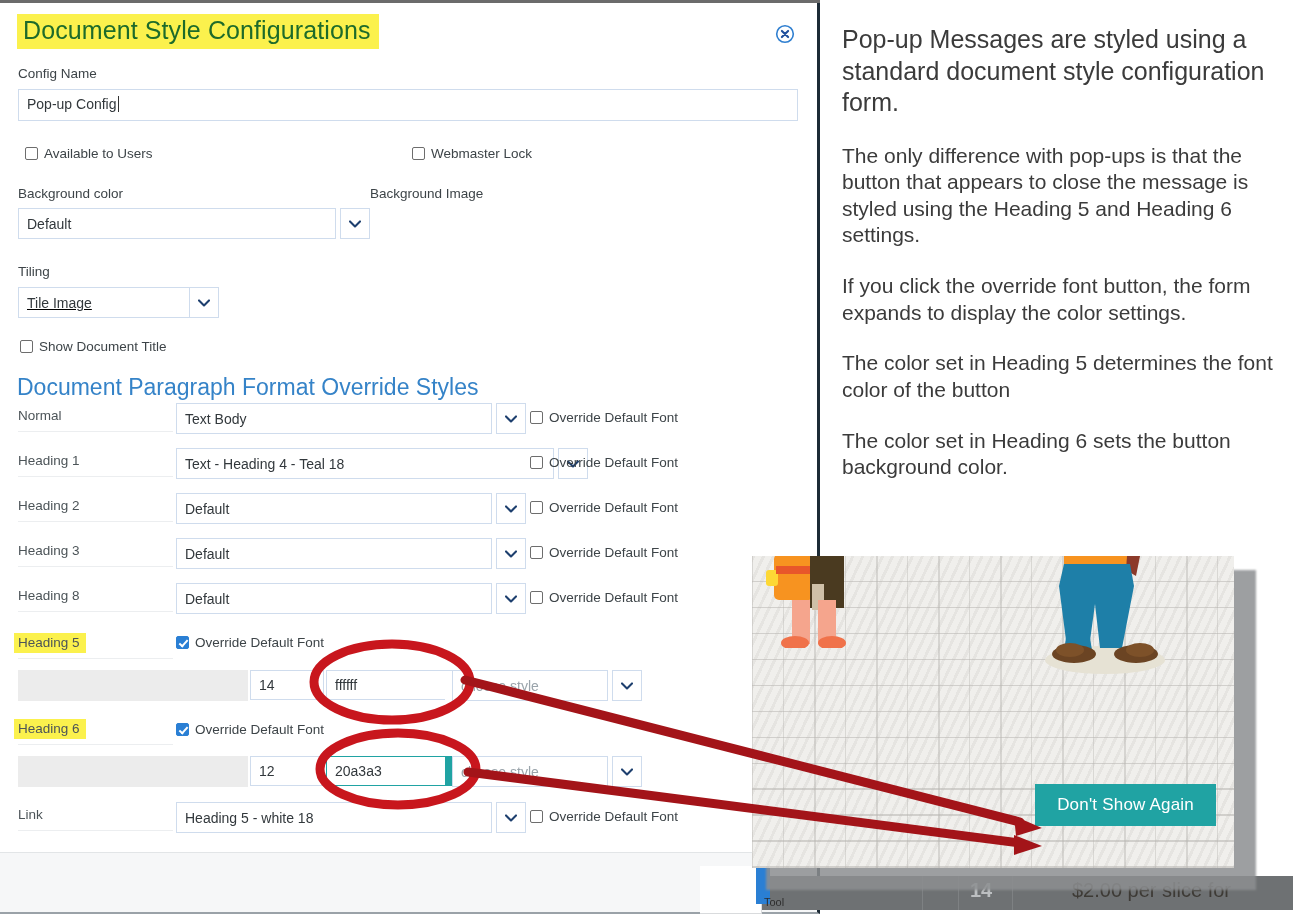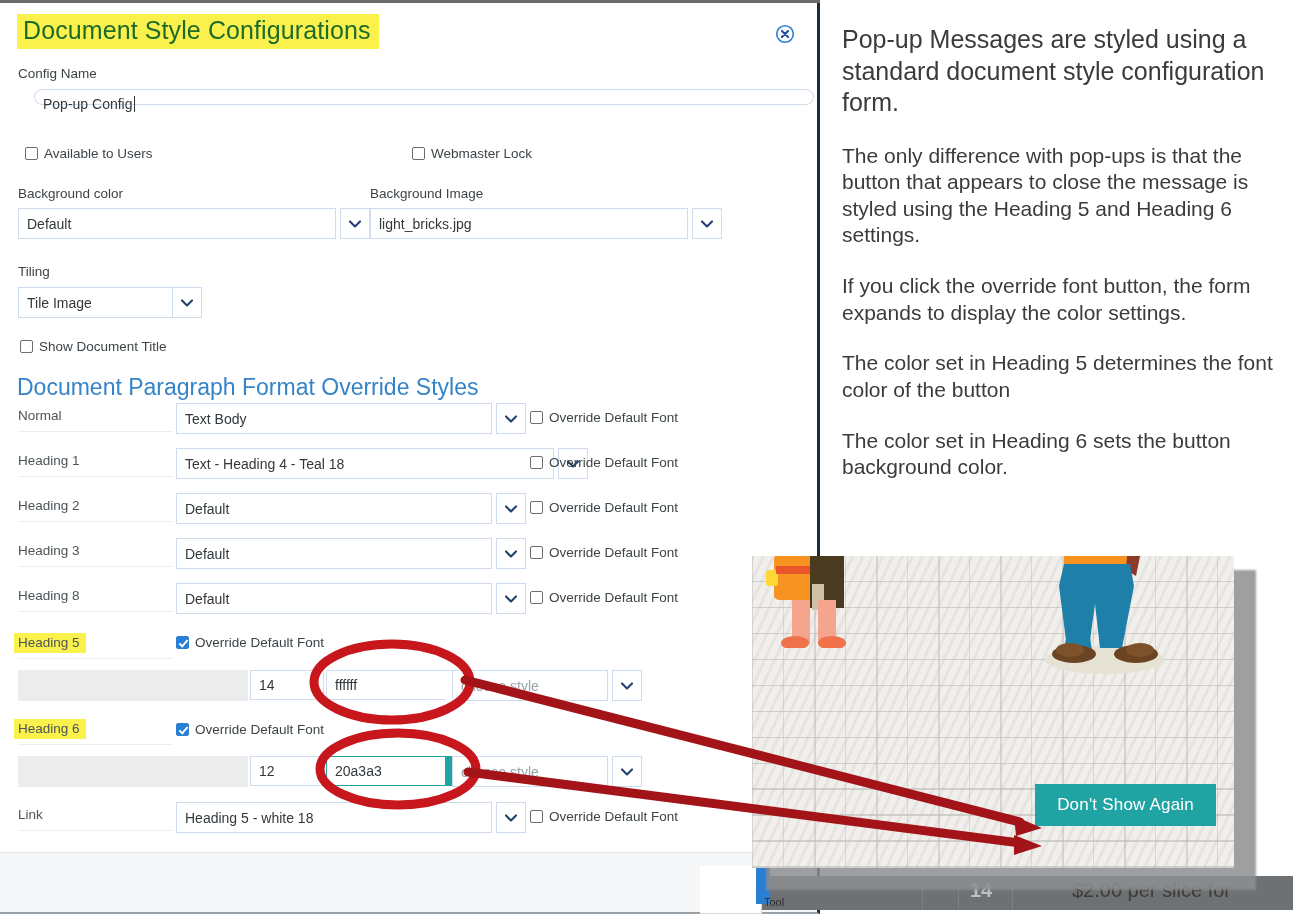--- a/index.html
+++ b/index.html
@@ -222,21 +222,21 @@
       <div class="title-hl">Document Style Configurations</div>
 
       <div class="close-icon">
         <svg width="20" height="20" viewBox="0 0 20 20">
           <circle cx="10" cy="10" r="8.3" fill="none" stroke="#2f7fd0" stroke-width="1.6"></circle>
           <path d="M6.9 6.9 L13.1 13.1 M13.1 6.9 L6.9 13.1" stroke="#1f4f9c" stroke-width="2.1" stroke-linecap="round"></path>
         </svg>
       </div>
 
       <div class="lbl" style="left:18px; top:63px;">Config Name</div>
-      <div class="txtinput" style="left:34px; top:86px; width:780px; height:16px;border-radius:13px;">
+      <div class="txtinput" style="left:18px; top:86px; width:780px; height:32px;">
         <span>Pop-up Config</span><span style="border-left:1px solid #333; margin-left:1px;">&nbsp;</span>
       </div>
 
       <div class="cbrow" style="left:25px; top:143px;">
         <span class="cb"></span>
         <span class="cbtxt">Available to Users</span>
       </div>
       <div class="cbrow" style="left:412px; top:143px;align-items:center;">
         <span class="cb"></span>
         <span class="cbtxt">Webmaster Lock</span>
@@ -247,31 +247,23 @@
 
       <div class="combo split" style="left:18px; top:205px; width:352px;">
         <div class="field">Default</div>
         <div class="arrow">
           <svg width="12" height="8" viewBox="0 0 12 8">
               <path d="M1 1.4 L6 6.4 L11 1.4" fill="none" stroke="#1d3f6e" stroke-width="2.1" stroke-linecap="round" stroke-linejoin="round"></path>
             </svg>
         </div>
       </div>
 
-      <div class="combo split" style="left:370px; top:205px; width:352px;">
-        <div class="field">light_bricks.jpg</div>
-        <div class="arrow">
-          <svg width="12" height="8" viewBox="0 0 12 8">
-              <path d="M1 1.4 L6 6.4 L11 1.4" fill="none" stroke="#1d3f6e" stroke-width="2.1" stroke-linecap="round" stroke-linejoin="round"></path>
-            </svg>
-        </div>
-      </div>
 
       <div class="lbl" style="left:18px; top:261px;">Tiling</div>
-      <div class="combo" style="left:18px; top:284px; width:184px;">
+      <div class="combo" style="left:18px; top:284px; width:201px;text-decoration:underline;">
         <div class="field">Tile Image</div>
         <div class="arrow">
           <svg width="12" height="8" viewBox="0 0 12 8">
               <path d="M1 1.4 L6 6.4 L11 1.4" fill="none" stroke="#1d3f6e" stroke-width="2.1" stroke-linecap="round" stroke-linejoin="round"></path>
             </svg>
         </div>
       </div>
 
       <div class="cbrow" style="left:20px; top:336px;">
         <span class="cb"></span>

